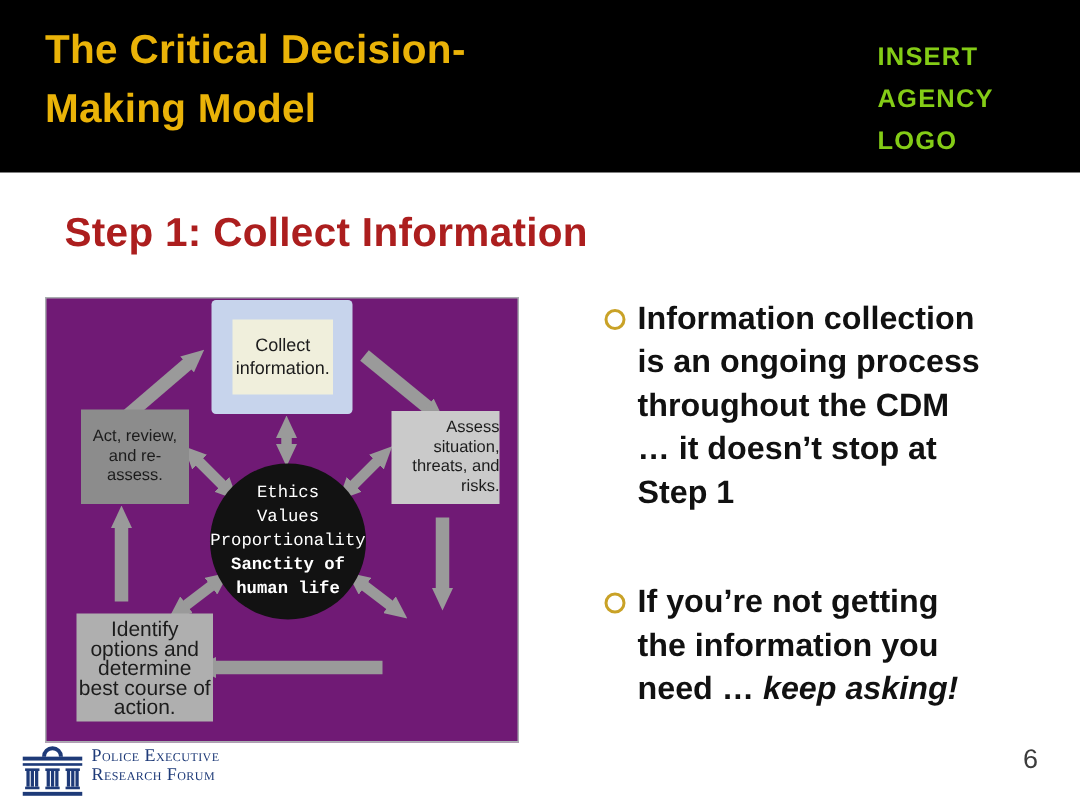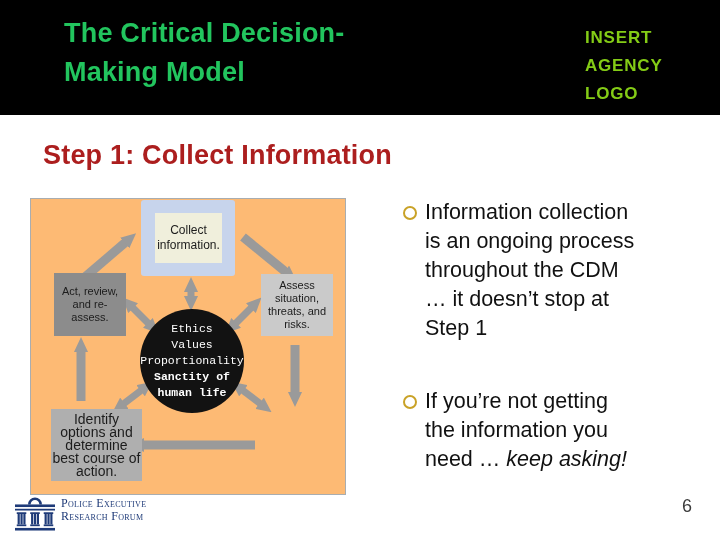--- a/index.html
+++ b/index.html
@@ -2,53 +2,53 @@
 <html><head>
 <meta charset="utf-8">
 <style>
   html,body{margin:0;padding:0;}
   body{width:720px;height:540px;position:relative;overflow:hidden;background:#ffffff;
        font-family:"Liberation Sans",sans-serif;}
   .slide{position:absolute;inset:0;}
 
   
   .header{position:absolute;left:0;top:0;width:720px;height:115px;background:#000000;}
-  .title{position:absolute;left:30px;top:14px;color:#22c55e;font-weight:bold;
-         font-size:27px;line-height:39px;letter-spacing:0.2px;margin-left:34px;}
+  .title{position:absolute;left:30px;top:14px;color:#eab308;font-weight:bold;
+         font-size:27px;line-height:39px;letter-spacing:0.2px;}
   .logo-ph{position:absolute;left:585px;top:24px;color:#84cc16;font-weight:600;
            font-size:17px;line-height:28px;letter-spacing:0.8px;}
 
   
   .heading{position:absolute;left:43px;top:140px;color:#AC1E1E;font-weight:bold;
            font-size:27px;letter-spacing:0.2px;}
 
   
   .diagram{position:absolute;left:30px;top:198px;width:316px;height:297px;
-           background:#fdba74;border:1px solid #A9ADB0;box-sizing:border-box;}
+           background:#701a75;border:1px solid #A9ADB0;box-sizing:border-box;}
   .arrows{position:absolute;left:0;top:0;z-index:1;}
   .node{position:absolute;z-index:2;display:flex;align-items:center;justify-content:center;
         text-align:center;color:#1c1c1c;font-size:11px;line-height:13px;box-sizing:border-box;}
   .n-collect-hl{left:110px;top:1px;width:94px;height:76px;background:#C7D4EC;border-radius:3px;}
   .n-collect{left:124px;top:14px;width:67px;height:50px;background:#F0EFDC;
              font-size:12px;line-height:15px;}
   .n-act{left:23px;top:74px;width:72px;height:63px;background:#8C8C8C;}
-  .n-assess{left:230px;top:75px;width:72px;height:62px;background:#CACACA;}
+  .n-assess{left:230px;top:75px;width:72px;height:62px;background:#CACACA;text-align:right;}
   .n-identify{left:20px;top:210px;width:91px;height:72px;background:#AFAFAF;font-size:14px;}
   .n-consider{left:230px;top:210px;width:73px;height:72px;background:#C6C6C6;}
   .n-circle{left:109px;top:110px;width:104px;height:104px;border-radius:50%;
             background:#121212;color:#ffffff;flex-direction:column;
             font-size:11.5px;line-height:16px;font-family:Liberation Mono, monospace;}
   .c-bold{font-weight:bold;width:80px;}
 
   
   .bullets{position:absolute;left:403px;top:198px;width:300px;}
   .bullet{display:flex;margin-bottom:44px;}
   .ring{width:10px;height:10px;border:2.5px solid #C9A227;border-radius:50%;
         margin:8px 8px 0 0;flex:none;}
-  .btext{font-size:21.5px;font-weight:normal;color:#111111;line-height:29px;}
+  .btext{font-size:21.5px;font-weight:bold;color:#111111;line-height:29px;}
   .btext em{font-style:italic;}
 
   
   .perf{position:absolute;left:15px;top:497px;display:flex;}
   .perf-text{font-family:"Liberation Serif",serif;font-variant:small-caps;color:#1E3A78;
              font-size:12px;line-height:13px;margin-left:6px;letter-spacing:0.3px;}
   .pagenum{position:absolute;left:682px;top:496px;font-size:18px;color:#3C3C3C;}
 </style>
 </head>
 <body>

